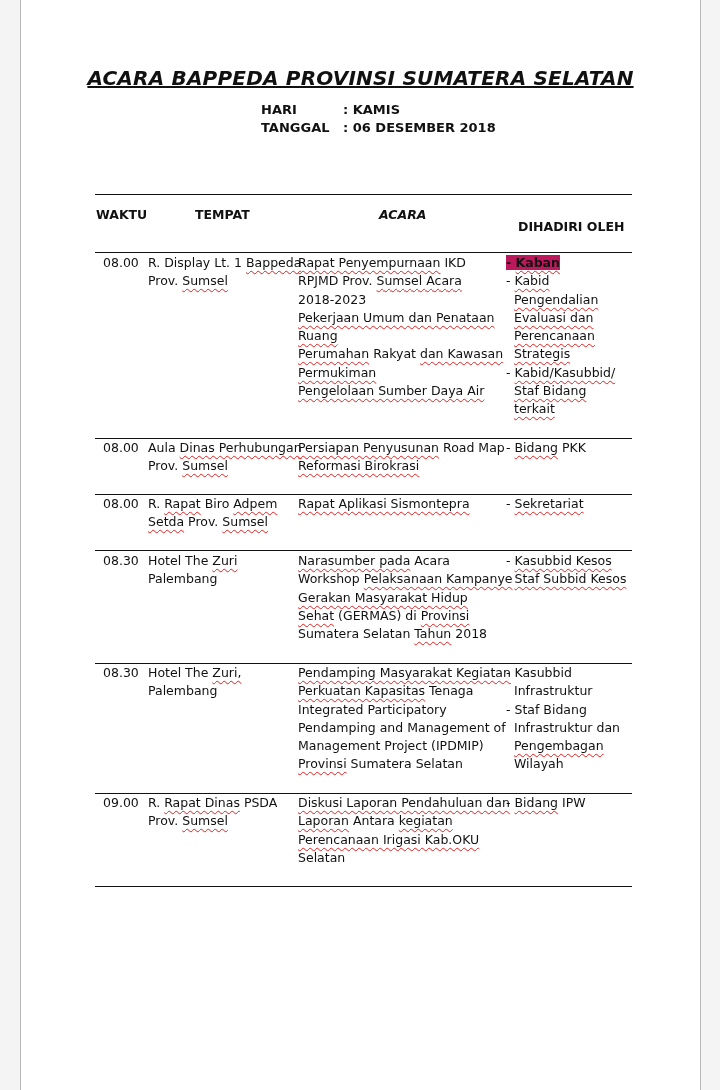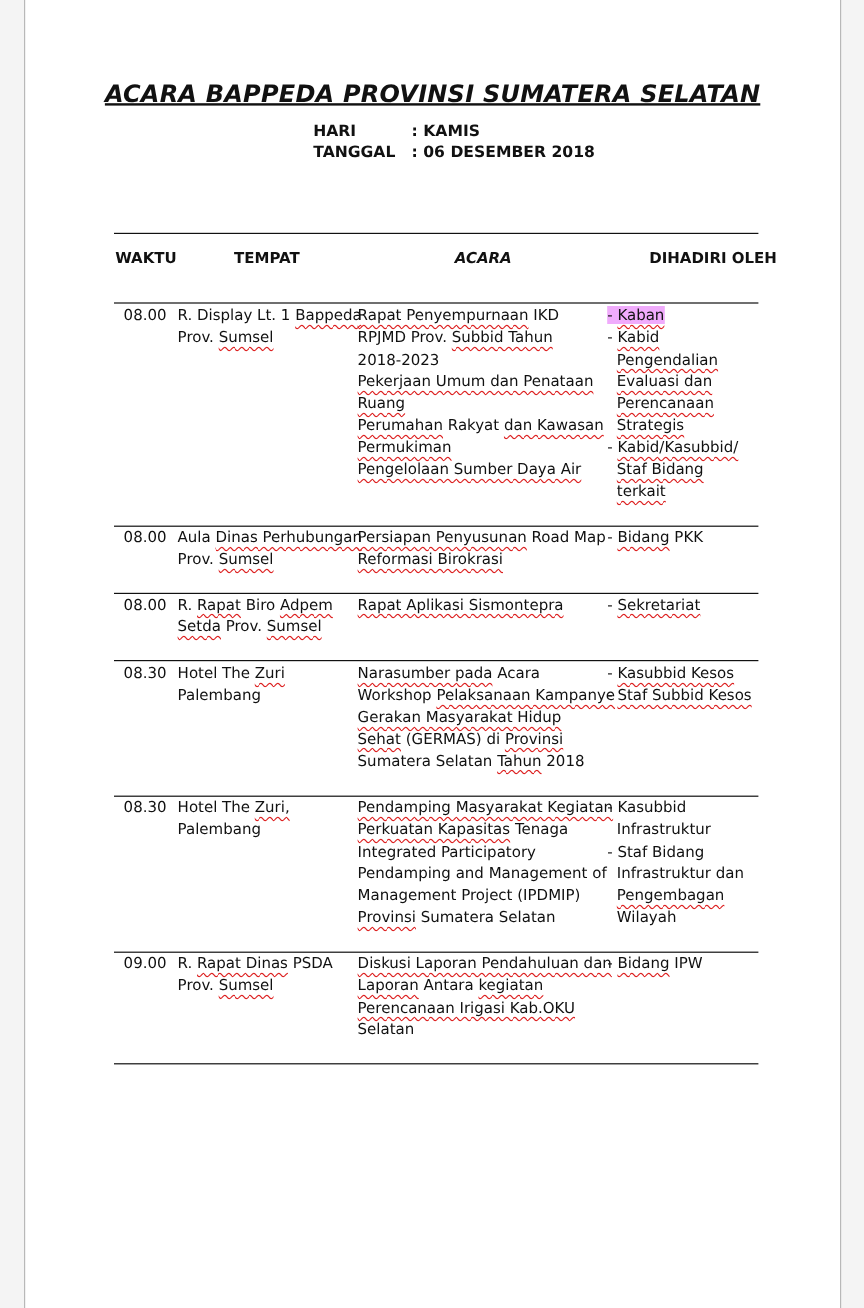--- a/index.html
+++ b/index.html
@@ -57,21 +57,21 @@
   .c-event { left: 203px; width: 212px; }
   .c-att { left: 411px; width: 135px; }
   .line { display: block; white-space: nowrap; }
   .sq {
     text-decoration: underline wavy #d22;
     text-decoration-thickness: 1px;
     text-underline-offset: 3px;
   }
   .att-item { display: block; white-space: nowrap; }
   .att-item.cont { padding-left: 8px; }
-  .hl { background: #f0abfc; font-weight: normal; }
+  .hl { background: #be185d; font-weight: bold; }
 </style>
 </head>
 <body>
 
 <div class="page">
 
   <div class="title">ACARA BAPPEDA PROVINSI SUMATERA SELATAN</div>
 
   <div class="meta-row" style="top:104px;">
     <span class="lbl">HARI</span>
@@ -87,31 +87,31 @@
   <div class="rule" style="top:440px;"></div>
   <div class="rule" style="top:496px;"></div>
   <div class="rule" style="top:552px;"></div>
   <div class="rule" style="top:665px;"></div>
   <div class="rule" style="top:795px;"></div>
   <div class="rule" style="top:888px;"></div>
 
   <div class="hdr" style="left:75px;">WAKTU</div>
   <div class="hdr" style="left:174px;">TEMPAT</div>
   <div class="hdr italic" style="left:358px;">ACARA</div>
-  <div class="hdr" style="left:520px;">DIHADIRI OLEH</div>
+  <div class="hdr" style="left:497px;margin-top:12px;">DIHADIRI OLEH</div>
 
   <div class="row" style="top:256px;">
     <div class="cell c-time">08.00</div>
     <div class="cell c-place">
       <span class="line">R. Display Lt. 1 <span class="sq">Bappeda</span></span>
       <span class="line">Prov. <span class="sq">Sumsel</span></span>
     </div>
     <div class="cell c-event">
       <span class="line"><span class="sq">Rapat Penyempurnaan</span> IKD</span>
-      <span class="line">RPJMD Prov. <span class="sq">Subbid Tahun</span></span>
+      <span class="line">RPJMD Prov. <span class="sq">Sumsel Acara</span></span>
       <span class="line">2018-2023</span>
       <span class="line sq">Pekerjaan Umum dan Penataan</span>
       <span class="line sq">Ruang</span>
       <span class="line"><span class="sq">Perumahan</span> Rakyat <span class="sq">dan Kawasan</span></span>
       <span class="line sq">Permukiman</span>
       <span class="line sq">Pengelolaan Sumber Daya Air</span>
     </div>
     <div class="cell c-att">
       <span class="att-item"><span class="hl">- <span class="sq">Kaban</span></span></span>
       <span class="att-item">- <span class="sq">Kabid</span></span>

